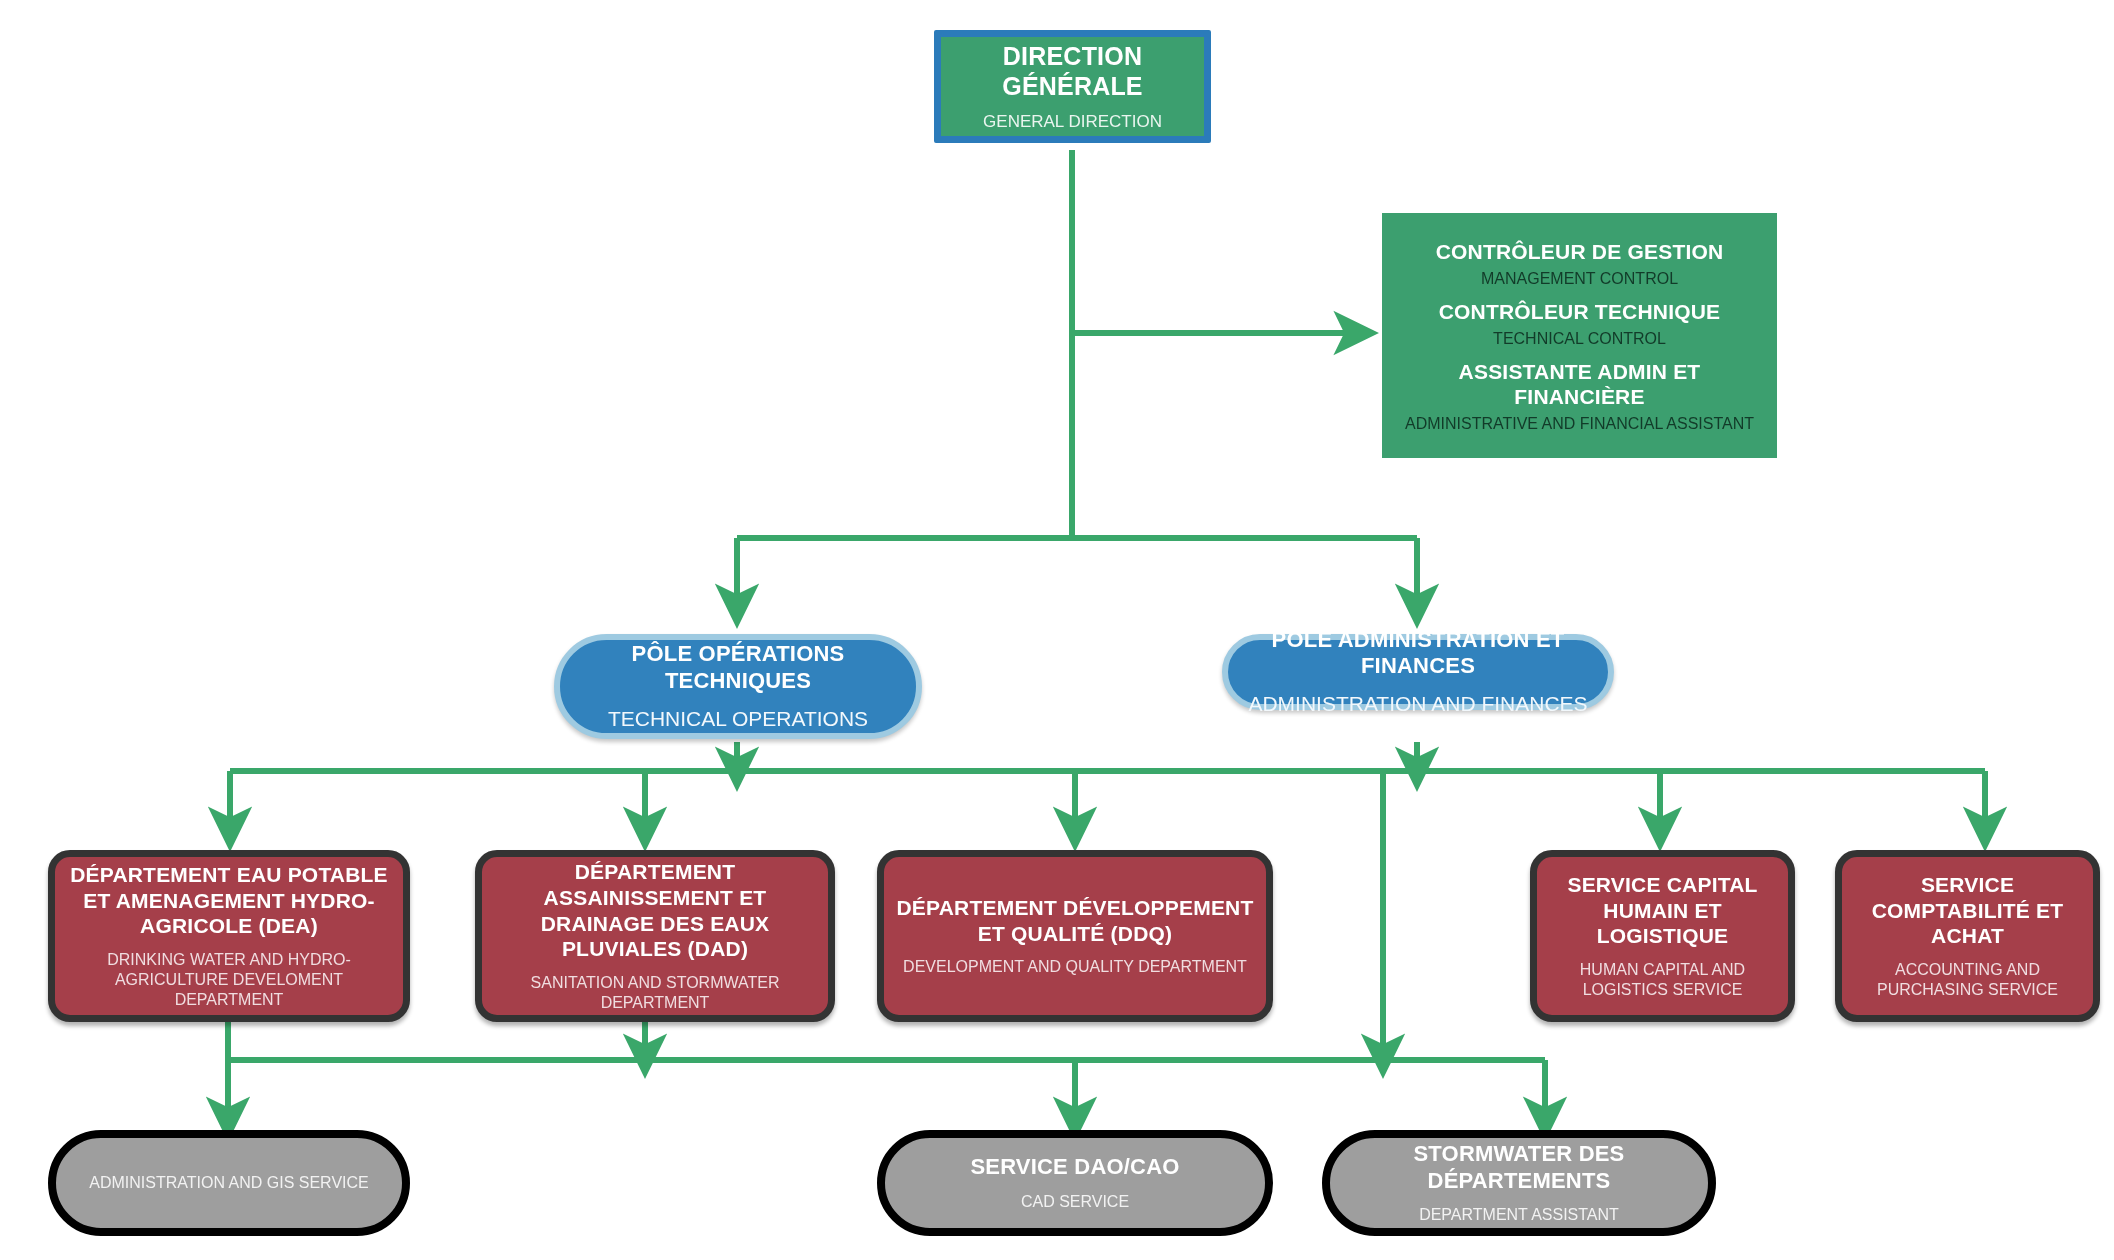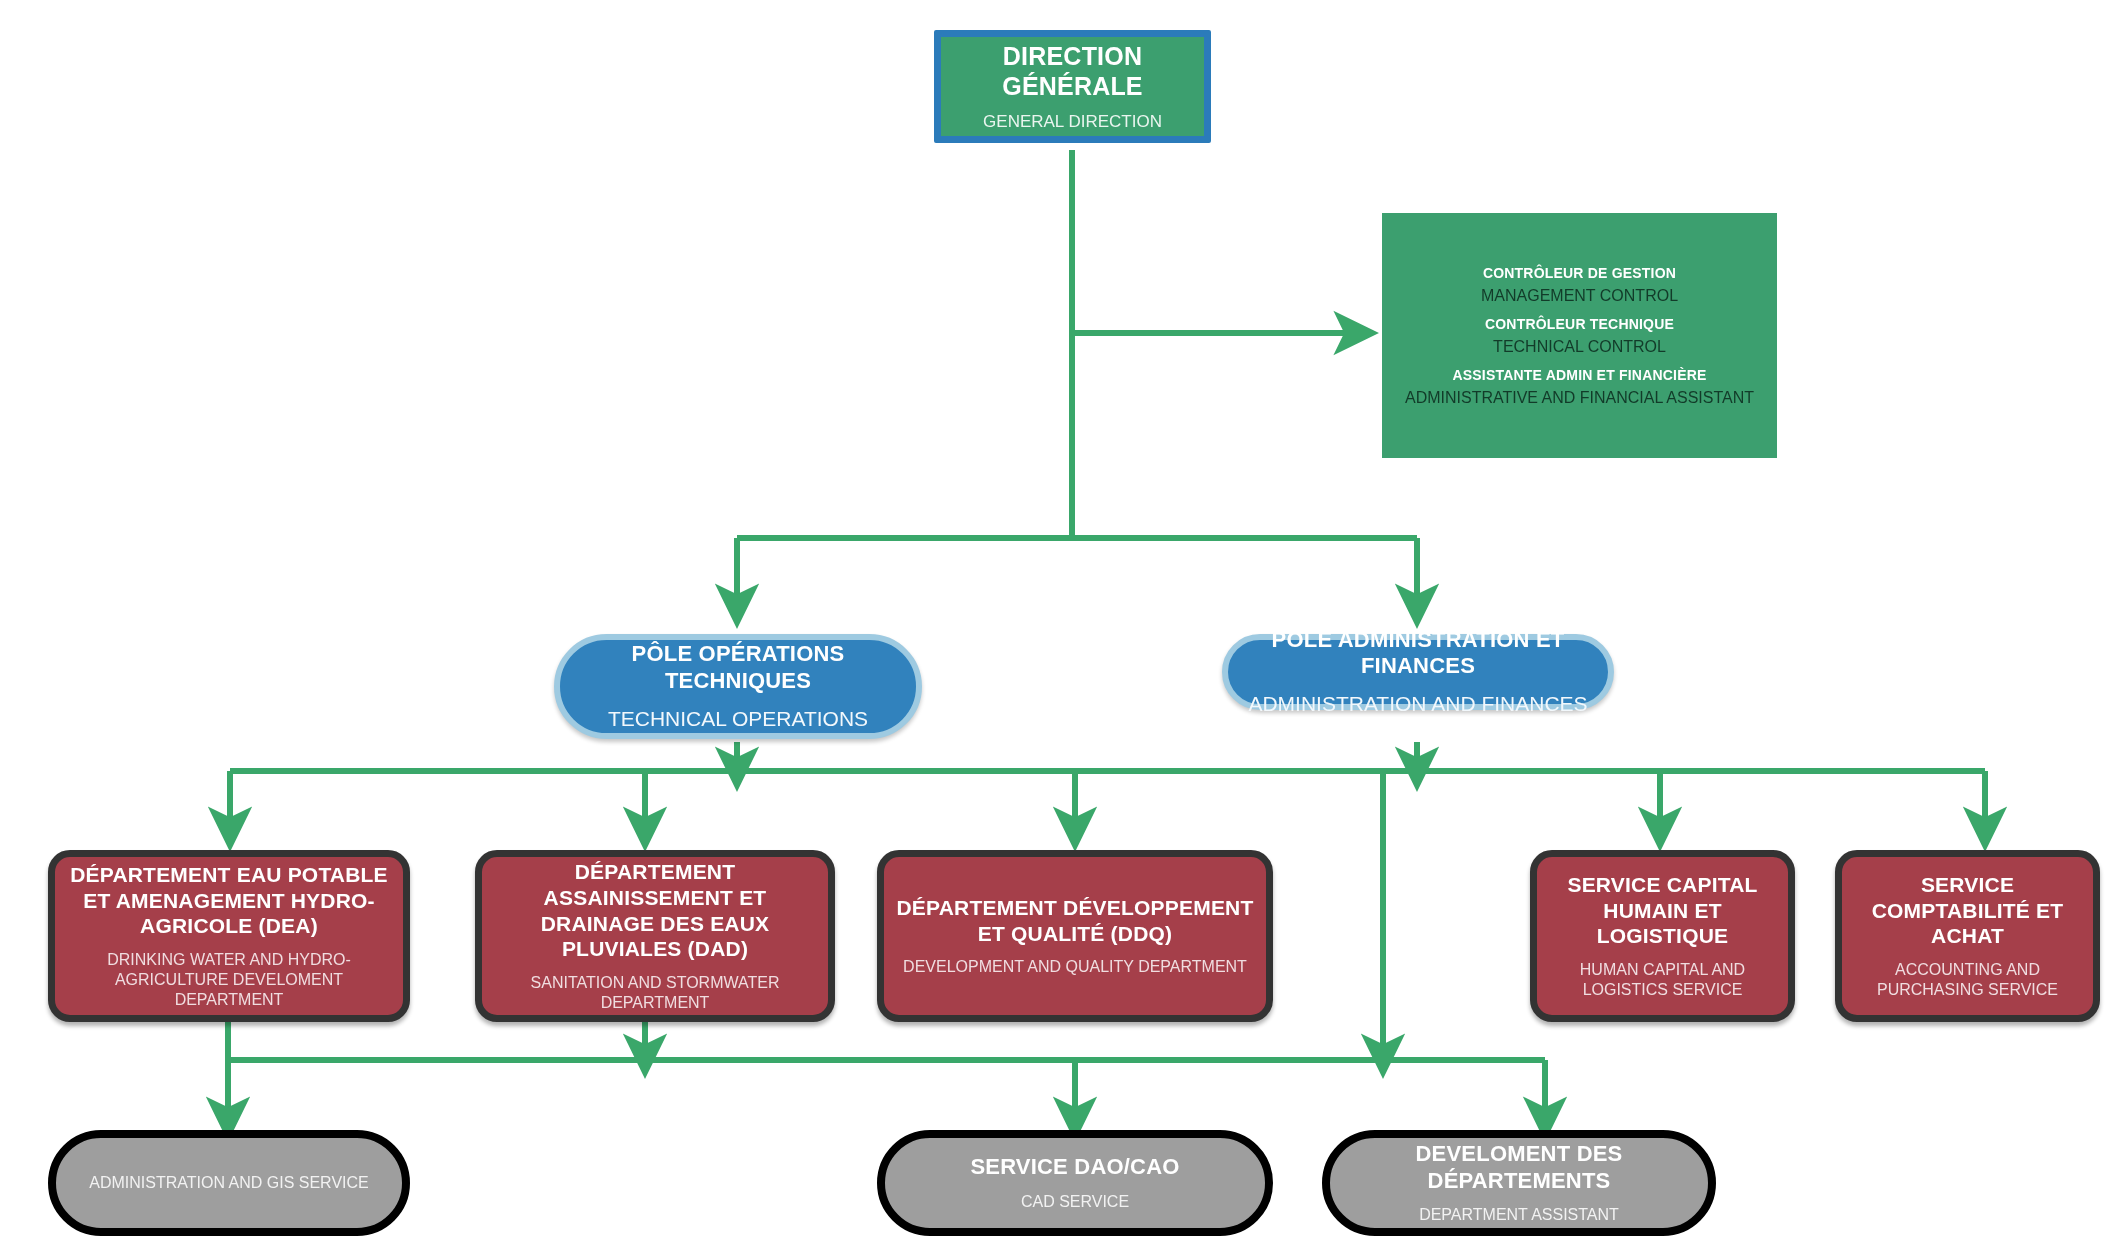--- a/index.html
+++ b/index.html
@@ -13,21 +13,21 @@
   .node .fr{font-weight:bold;color:#ffffff;letter-spacing:.2px;line-height:1.22;}
   .node .en{color:#ffffff;line-height:1.25;}
 
   
   .n-root{background:#3c9f6f;border:7px solid #2b7bba;border-radius:2px;}
   .n-root .fr{font-size:25px;margin-bottom:9px;}
   .n-root .en{font-size:17px;color:#eaf5ef;}
 
   
   .n-staff{background:#3c9f6f;border:none;border-radius:0;padding:10px 14px;gap:0;}
-  .n-staff .fr{font-size:14px;margin:6px 12px 4px;}
+  .n-staff .fr{font-size:21px;margin:6px 12px 4px;}
   .n-staff .en{font-size:16px;color:#123b29;margin-bottom:4px;}
 
   
   .n-pole{background:#3182bd;border:6px solid #9ecae1;border-radius:62px;
           box-shadow:0 3px 4px rgba(0,0,0,.22);}
   .n-pole .fr{font-size:22px;margin-bottom:11px;}
   .n-pole .en{font-size:21px;color:#f2f8fc;}
 
   
   .n-dept{background:#a53f4a;border:7px solid #333333;border-radius:22px;
@@ -135,17 +135,17 @@
   <div class="node n-serv" style="left:48px;top:1130px;width:362px;height:106px;">
     <div class="en">ADMINISTRATION AND GIS SERVICE</div>
   </div>
 
   <div class="node n-serv" style="left:877px;top:1130px;width:396px;height:106px;">
     <div class="fr">SERVICE DAO/CAO</div>
     <div class="en">CAD SERVICE</div>
   </div>
 
   <div class="node n-serv" style="left:1322px;top:1130px;width:394px;height:106px;">
-    <div class="fr">DEVELOMENT DES DÉPARTEMENTS</div>
+    <div class="fr">STORMWATER DES DÉPARTEMENTS</div>
     <div class="en">DEPARTMENT ASSISTANT</div>
   </div>
 
 </div>
 
 </body></html>

